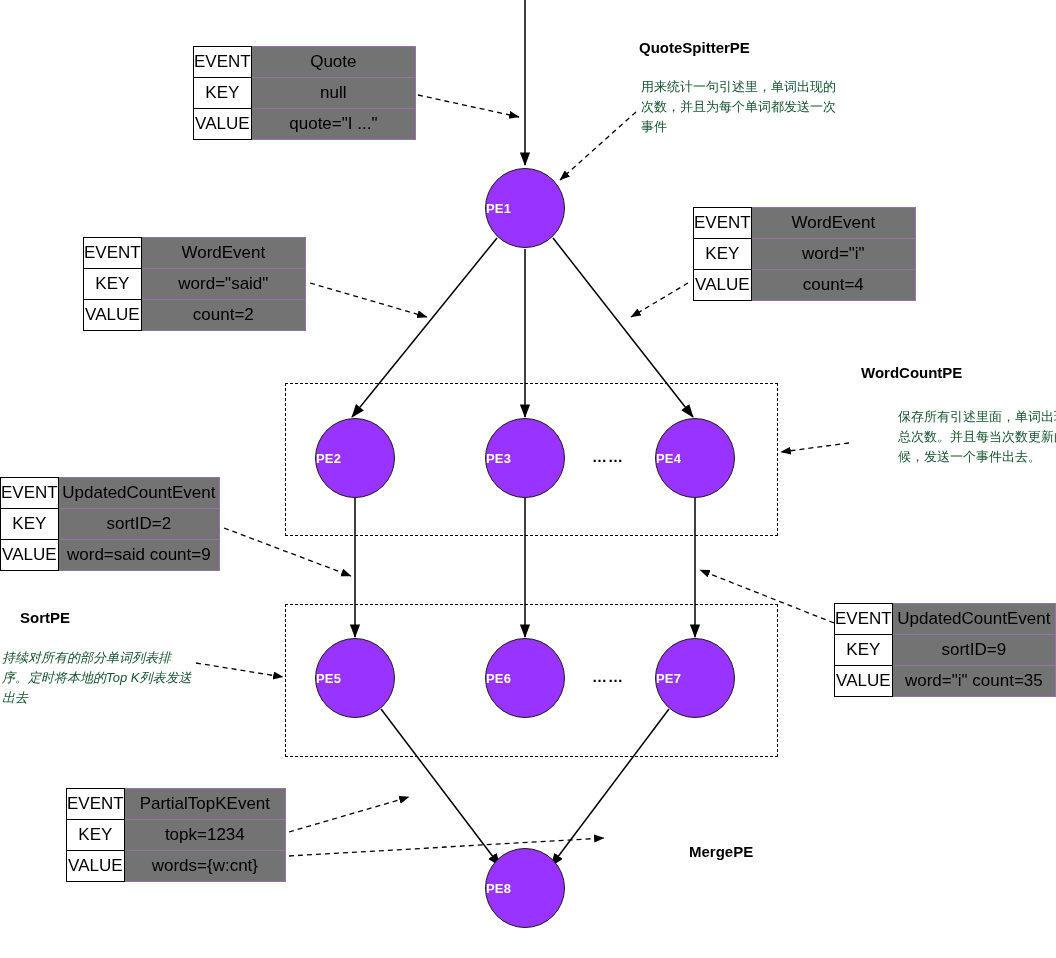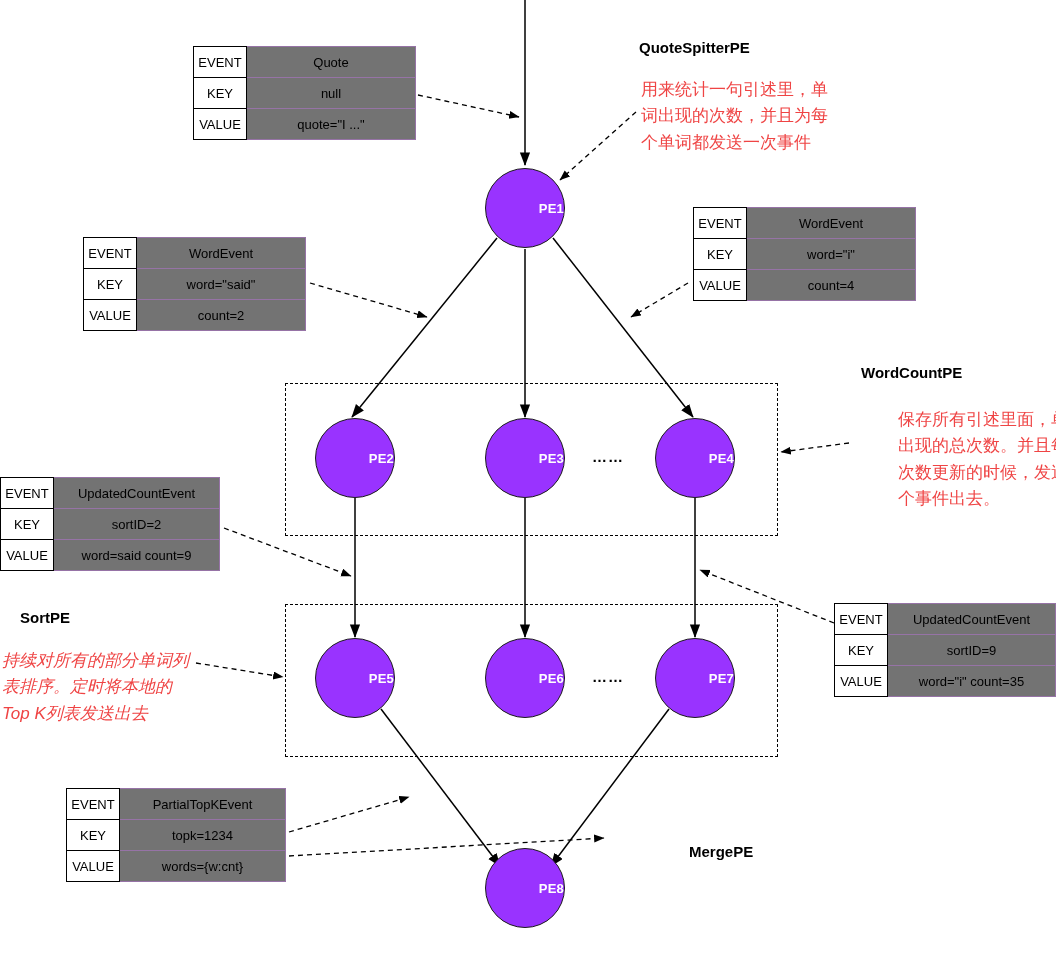--- a/index.html
+++ b/index.html
@@ -8,55 +8,55 @@
     font-family:"Liberation Sans","DejaVu Sans",sans-serif;
     color:#000;
   }
   #canvas{position:absolute;left:0;top:0;width:1056px;height:958px;}
   svg.wires{position:absolute;left:0;top:0;width:1056px;height:958px;pointer-events:none;}
 
   
   .pe{
     position:absolute;border-radius:50%;
     background:#9933ff;border:1.4px solid #1a1a1a;
-    display:flex;align-items:center;justify-content:flex-end;
+    display:flex;align-items:center;justify-content:flex-start;
     color:#ffffff;font-weight:bold;font-size:13px;
     letter-spacing:.2px;box-sizing:border-box;
   }
 
   
   .group-box{
     position:absolute;border:1.6px dashed #000;background:transparent;
     box-sizing:border-box;
   }
 
   
   .evt-table{
     position:absolute;border-collapse:collapse;
-    font-size:13px;background:#ffffff;
+    font-size:17px;background:#ffffff;
   }
   .evt-table td{
     border:1px solid #9673a6;
     padding:0;height:30px;vertical-align:middle;text-align:center;
     white-space:nowrap;
   }
   .evt-table td.lbl{
     background:#ffffff;border-color:#000;width:52px;color:#000;
   }
   .evt-table td.val{
     background:#737373;color:#000;
   }
 
   
   .sec-title{
     position:absolute;font-size:15px;font-weight:bold;color:#000;
     white-space:nowrap;
   }
   .note{
-    position:absolute;font-size:17px;line-height:1.55;color:#ef4444;
+    position:absolute;font-size:13px;line-height:1.55;color:#14532d;
   }
   .ellipsis{
     position:absolute;font-size:15px;font-weight:bold;color:#000;
     letter-spacing:1px;
   }
 </style>
 </head>
 <body>
 
 <div id="canvas">

